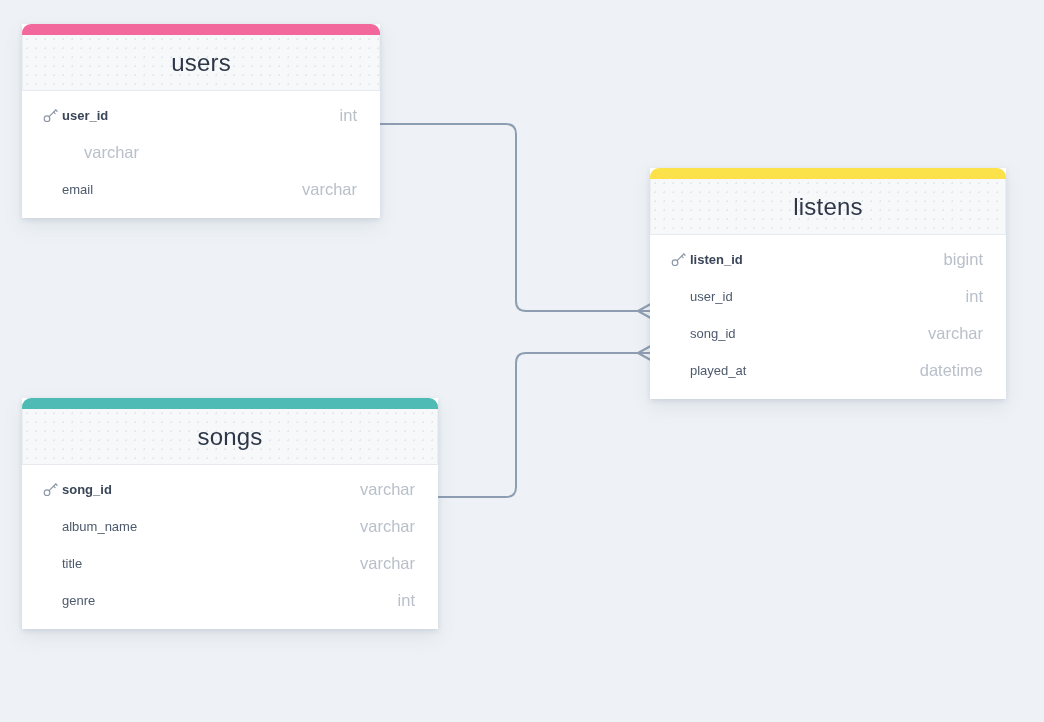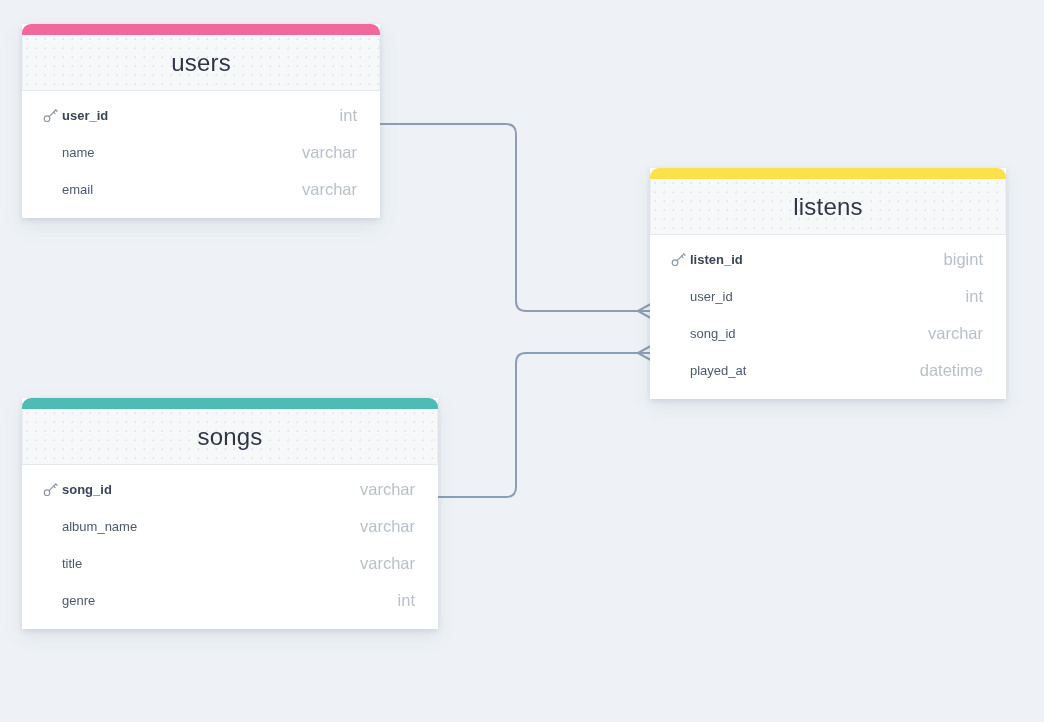--- a/index.html
+++ b/index.html
@@ -152,21 +152,20 @@
                   <path d="M11.3 4.4 L12.9 6.0"></path>
                   <path d="M13.6 2.1 L15.0 3.5"></path>
                 </g>
               </svg>
             </div>
             <div class="field-name">user_id</div>
             <div class="field-type">int</div>
           </div>
           <div class="field-row">
             <div class="field-key"></div>
-            <div class="field-name">name</div>
             <div class="field-type">varchar</div>
           </div>
           <div class="field-row">
             <div class="field-key"></div>
             <div class="field-name">email</div>
             <div class="field-type">varchar</div>
           </div>
         </div>
       </div>
       <div class="entity" style="left: 22px; top: 398px; width: 416px;">

